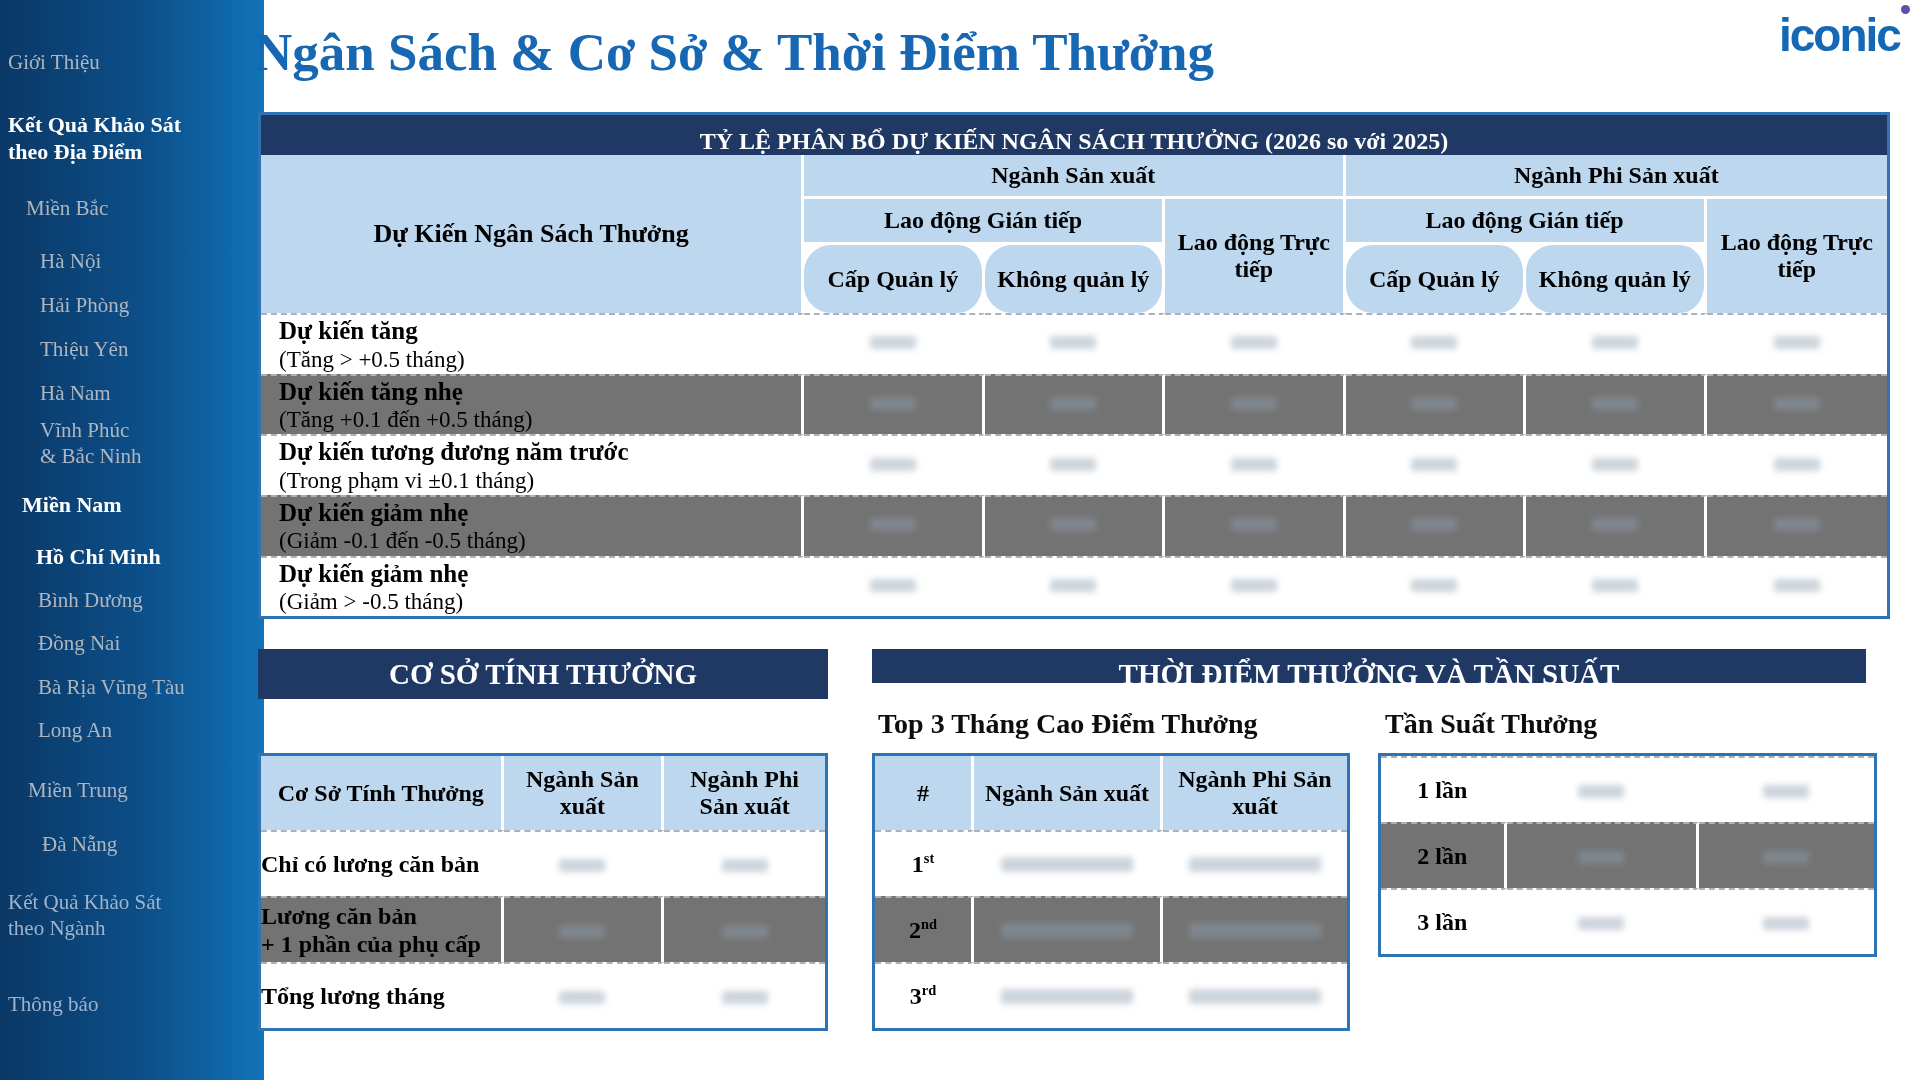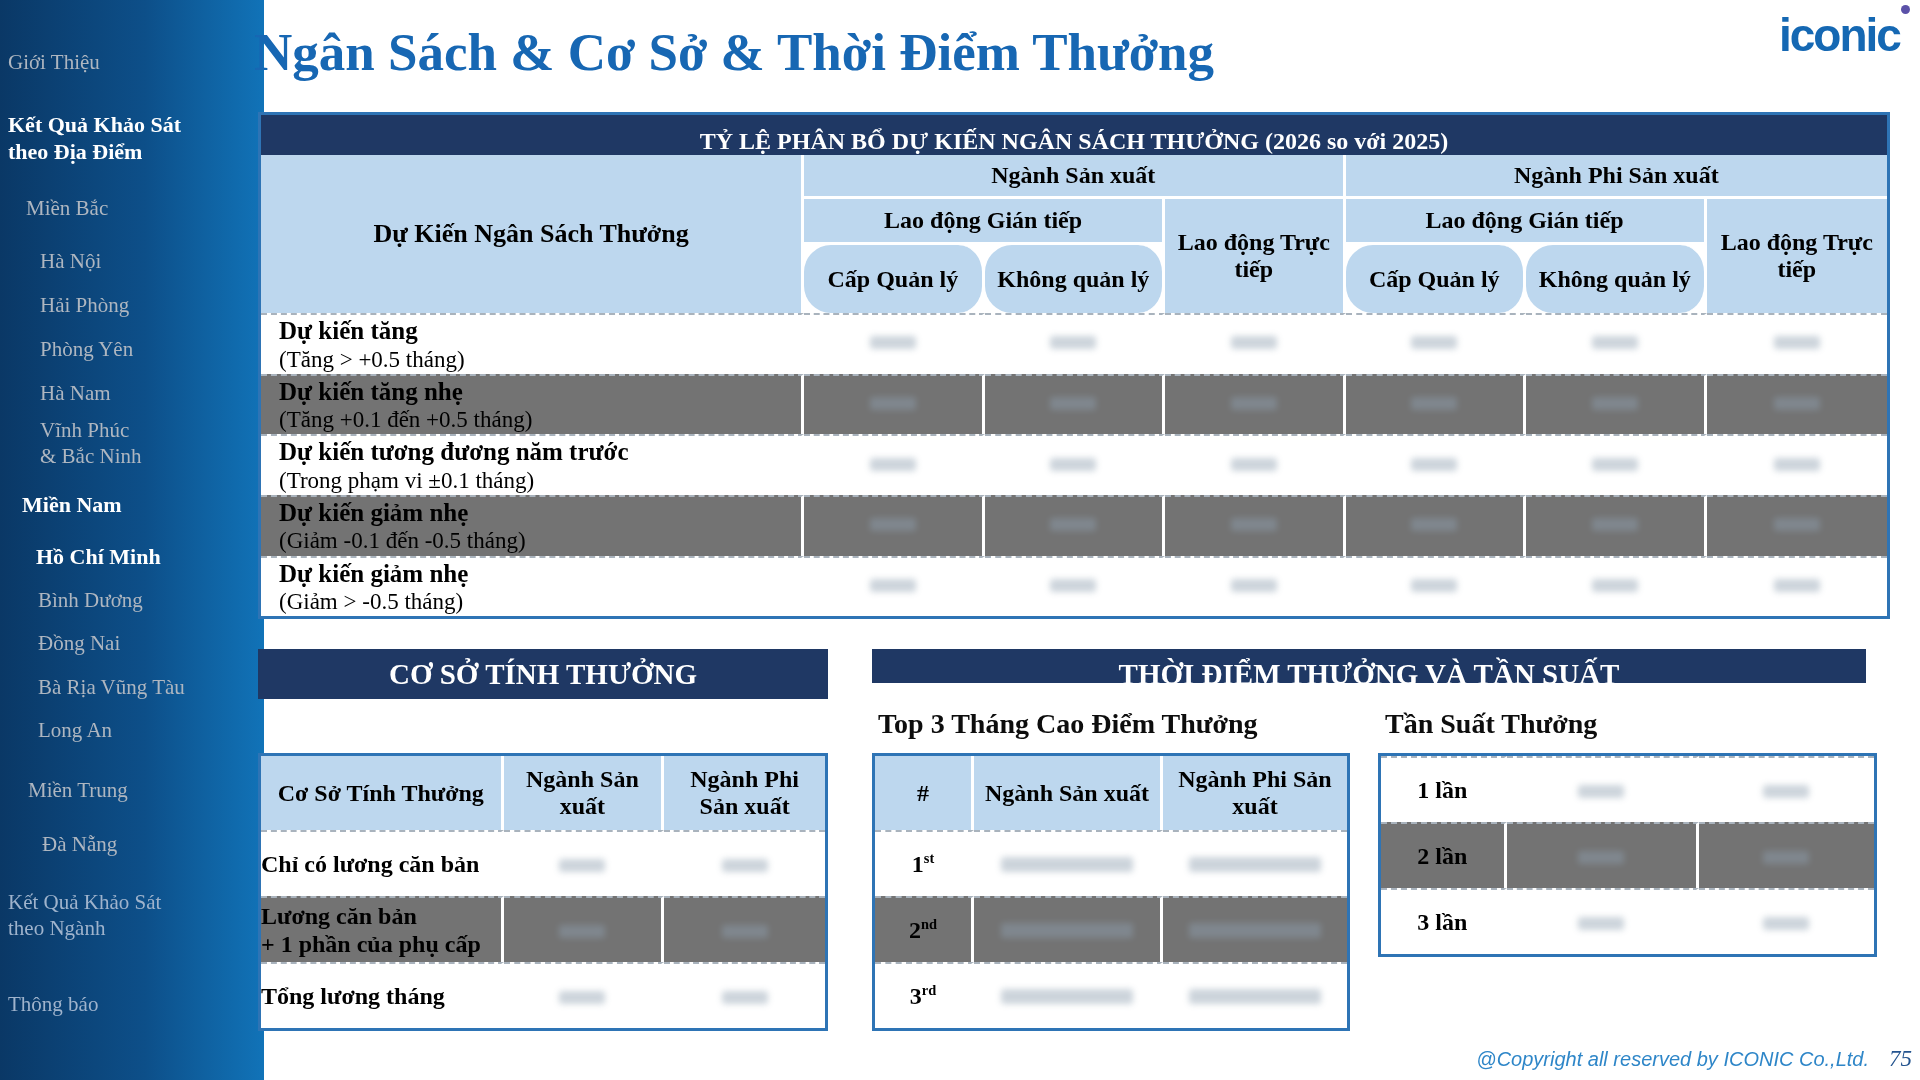--- a/index.html
+++ b/index.html
@@ -54,21 +54,21 @@
 
 <div class="stage">
 
   <div class="sidebar">
     <div class="snav muted" style="left:8px;top:50px;">Giới Thiệu</div>
     <div class="snav sec" style="left:8px;top:112px;">Kết Quả Khảo Sát
 theo Địa Điểm</div>
     <div class="snav muted" style="left:26px;top:196px;">Miền Bắc</div>
     <div class="snav muted" style="left:40px;top:249px;">Hà Nội</div>
     <div class="snav muted" style="left:40px;top:293px;">Hải Phòng</div>
-    <div class="snav muted" style="left:40px;top:337px;">Phòng Yên</div>
+    <div class="snav muted" style="left:40px;top:337px;">Thiệu Yên</div>
     <div class="snav muted" style="left:40px;top:381px;">Hà Nam</div>
     <div class="snav muted" style="left:40px;top:418px;">Vĩnh Phúc
 &amp; Bắc Ninh</div>
     <div class="snav sec" style="left:22px;top:492px;">Miền Nam</div>
     <div class="snav sec" style="left:36px;top:544px;">Hồ Chí Minh</div>
     <div class="snav muted" style="left:38px;top:588px;">Bình Dương</div>
     <div class="snav muted" style="left:38px;top:631px;">Đồng Nai</div>
     <div class="snav muted" style="left:38px;top:675px;">Bà Rịa Vũng Tàu</div>
     <div class="snav muted" style="left:38px;top:718px;">Long An</div>
     <div class="snav muted" style="left:28px;top:778px;">Miền Trung</div>
@@ -269,18 +269,14 @@
       </tr>
       <tr class="dr">
         <td class="rank">3 lần</td>
         <td><span class="blob"></span></td>
         <td class="nbr"><span class="blob"></span></td>
       </tr>
     </tbody>
       </table>
   </div>
 
-  <div class="footer">
-    <span class="copy">@Copyright all reserved by ICONIC Co.,Ltd.</span>
-    <span class="pageno">75</span>
-  </div>
 
 </div>
 
 </body></html>

